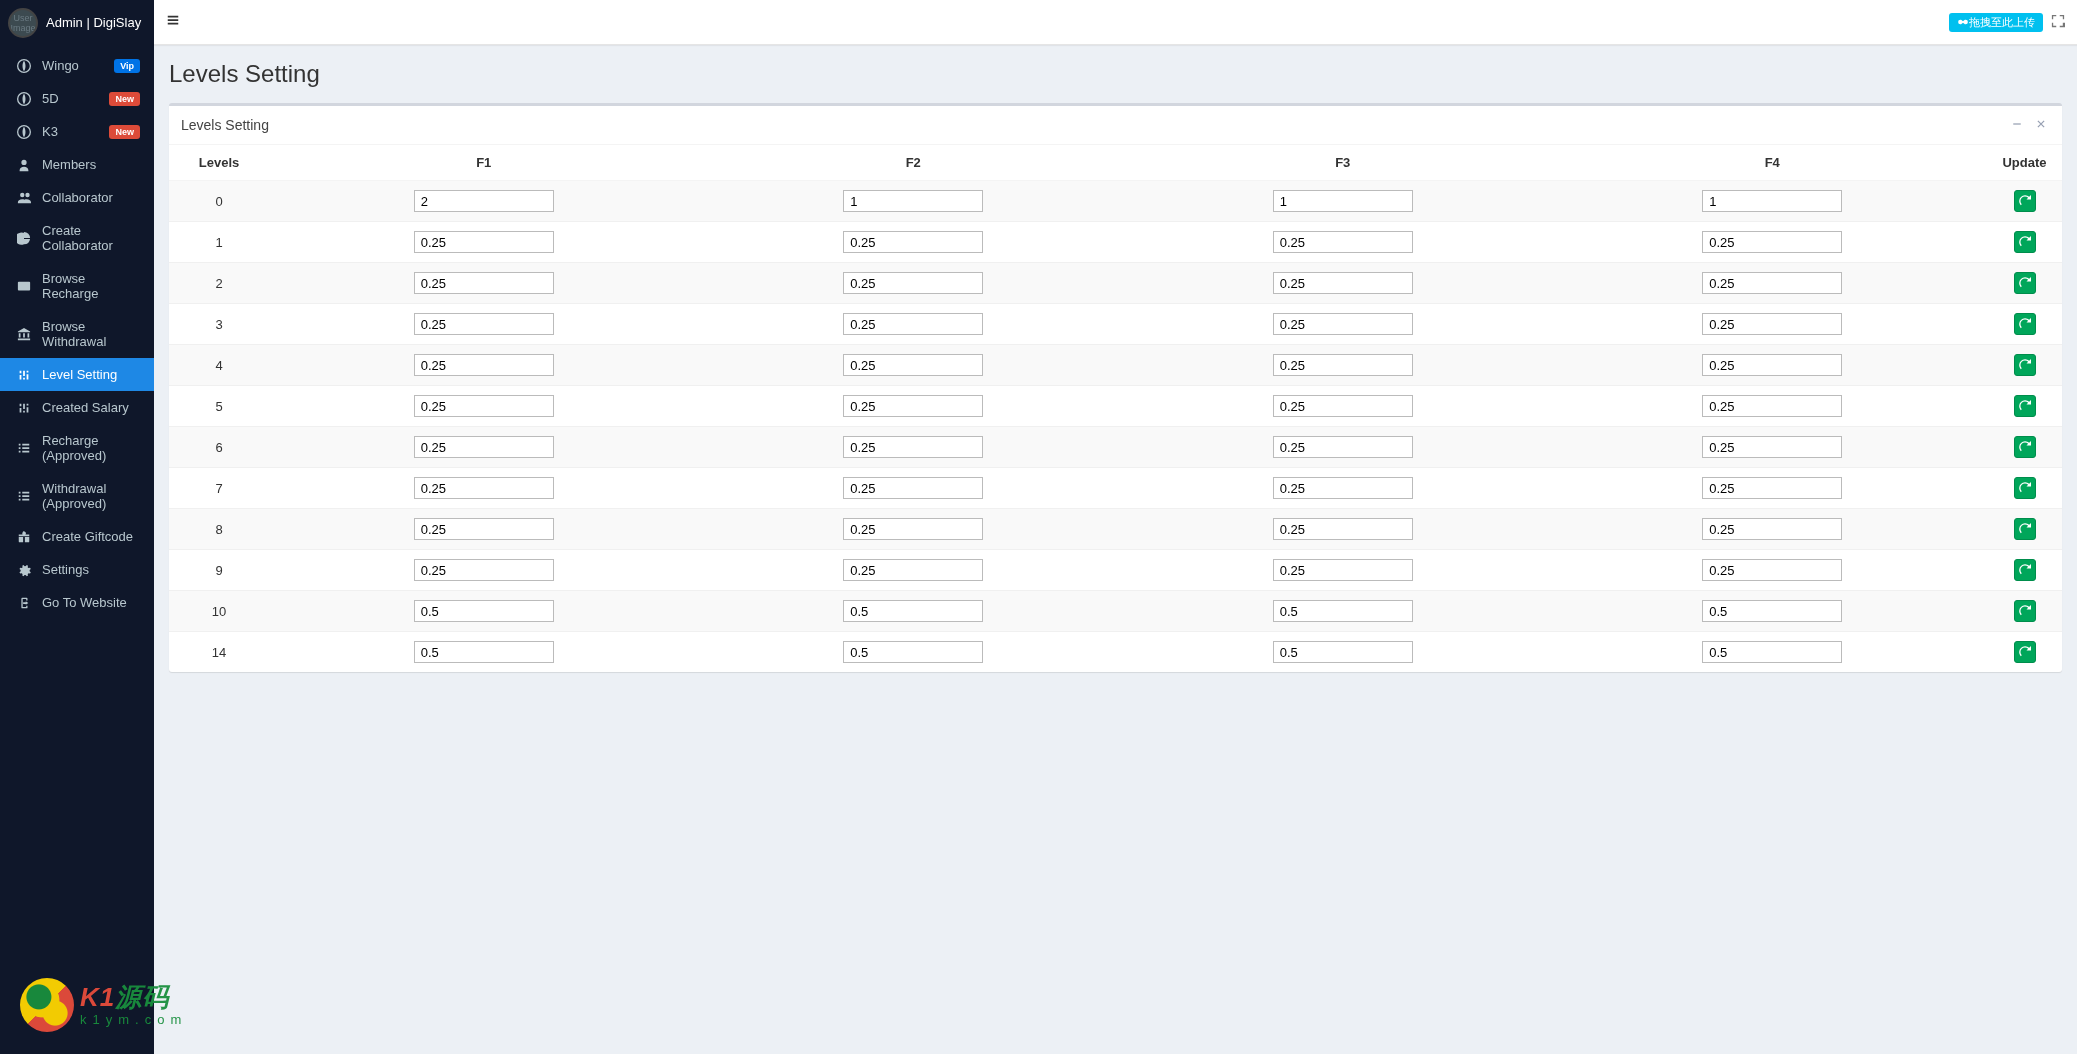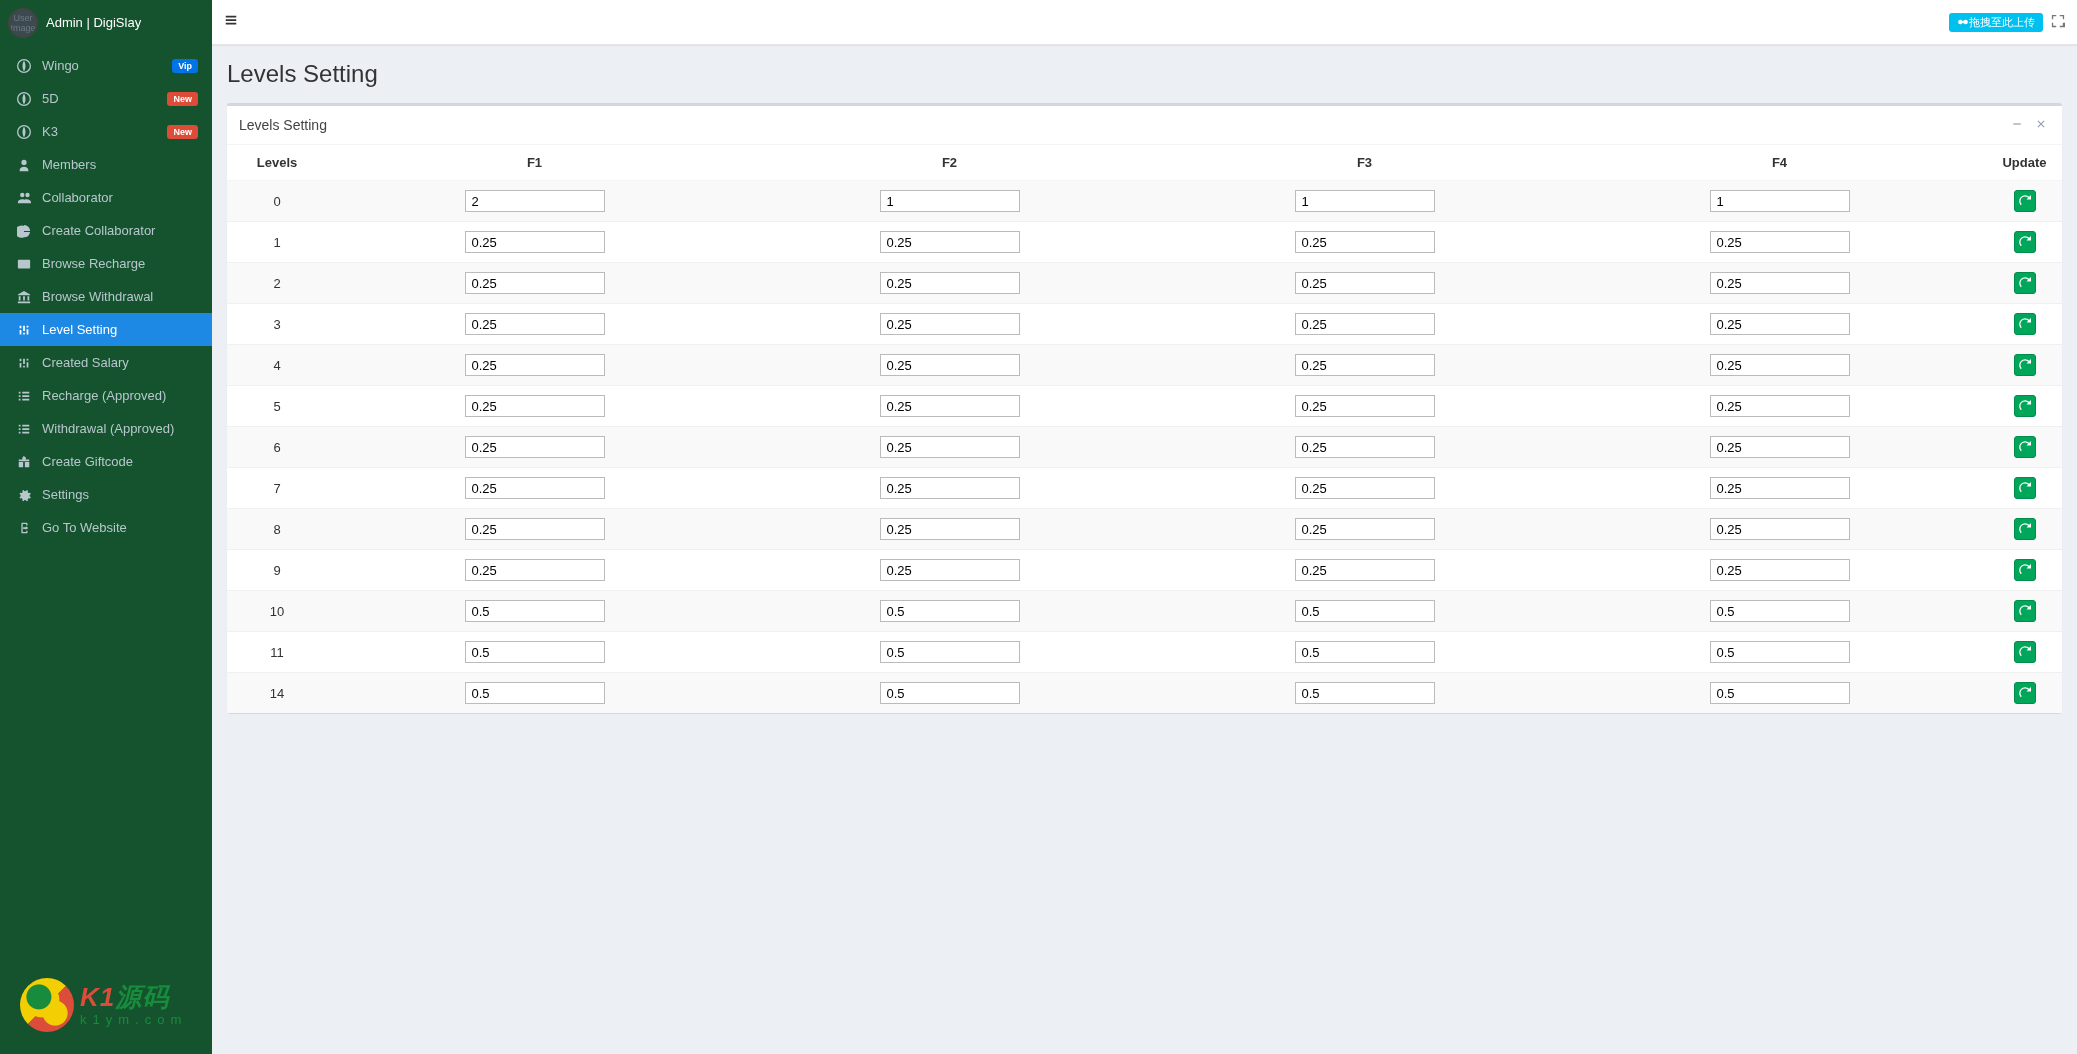--- a/index.html
+++ b/index.html
@@ -1,20 +1,20 @@
 <!DOCTYPE html>
 <html><head>
 <meta charset="utf-8">
 <style>
 * { margin: 0; padding: 0; box-sizing: border-box; }
 body { font-family: "Source Sans Pro", "Helvetica Neue", Helvetica, Arial, sans-serif; background: #ecf0f5; font-size: 14px; color: #333; }
 .wrapper { display: flex; min-height: 100vh; }
 
 
-.sidebar { width: 212px; background: #14532d; color: #b8c7ce; flex-shrink: 0; }
+.sidebar { width: 154px; background: #0f172a; color: #b8c7ce; flex-shrink: 0; }
 .sidebar-header { display: flex; align-items: center; padding: 5px 8px; height: 45px; }
 .user-image { width: 30px; height: 30px; border-radius: 50%; background: #3c4a50; border: 2px solid #444; margin-right: 8px; display: flex; align-items: center; justify-content: center; font-size: 9px; color: #6a7a82; overflow: hidden; text-align: center; }
 .site-title { color: #fff; font-size: 13px; }
 .sidebar-menu { list-style: none; padding-top: 4px; }
 .sidebar-menu li { display: flex; align-items: center; padding: 9px 14px; color: #b8c7ce; cursor: pointer; font-size: 13px; }
 .sidebar-menu li.active { background: #1e88e5; color: #fff; }
 .sidebar-menu li .micon { width: 20px; margin-right: 8px; display: inline-flex; align-items: center; justify-content: center; }
 .sidebar-menu li .mlabel { flex: 1; }
 .badge { font-size: 9px; padding: 2px 6px; border-radius: 3px; color: #fff; font-weight: bold; }
 .badge-vip { background: #0073e6; }
@@ -386,32 +386,20 @@
                   <td><input type="text" value="0.5" style=""></td>
                   <td><input type="text" value="0.5" style=""></td>
                   <td><input type="text" value="0.5" style=""></td>
                   <td><span class="btn-update">
                       <svg viewBox="0 0 16 16">
                         <path d="M13.6 2.4A8 8 0 002.3 13.7l1.4-1.4A6 6 0 1112.2 3.8L10 6h6V0l-2.4 2.4z"></path>
                       </svg>
                     </span></td>
                 </tr>
                 <tr>
-                  <td>11</td>
-                  <td><input type="text" value="0.5" style=""></td>
-                  <td><input type="text" value="0.5" style=""></td>
-                  <td><input type="text" value="0.5" style=""></td>
-                  <td><input type="text" value="0.5" style=""></td>
-                  <td><span class="btn-update">
-                      <svg viewBox="0 0 16 16">
-                        <path d="M13.6 2.4A8 8 0 002.3 13.7l1.4-1.4A6 6 0 1112.2 3.8L10 6h6V0l-2.4 2.4z"></path>
-                      </svg>
-                    </span></td>
-                </tr>
-                <tr>
                   <td>14</td>
                   <td><input type="text" value="0.5" style=""></td>
                   <td><input type="text" value="0.5" style=""></td>
                   <td><input type="text" value="0.5" style=""></td>
                   <td><input type="text" value="0.5" style=""></td>
                   <td><span class="btn-update">
                       <svg viewBox="0 0 16 16">
                         <path d="M13.6 2.4A8 8 0 002.3 13.7l1.4-1.4A6 6 0 1112.2 3.8L10 6h6V0l-2.4 2.4z"></path>
                       </svg>
                     </span></td>

